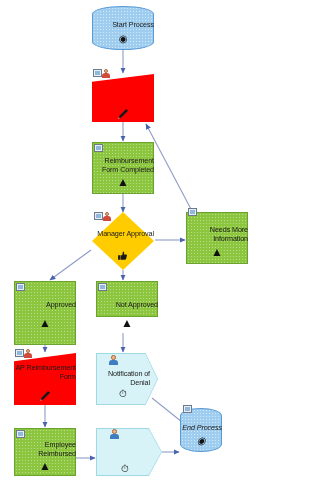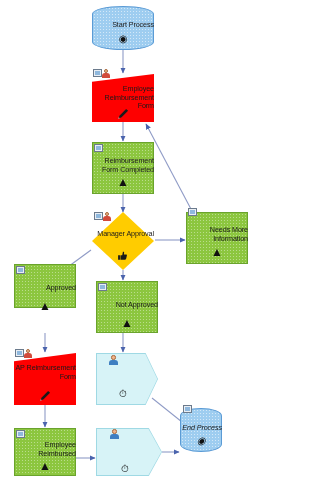--- a/index.html
+++ b/index.html
@@ -233,21 +233,20 @@
 
   <div class="node form" style="left:92px; top:74px; width:62px; height:48px;">
     <div class="body"></div>
     <div class="corner-icon with-person" style="left:1px; top:-5px;">
       <div class="mon"></div>
       <div class="person">
           <div class="head"></div>
           <div class="body2"></div>
         </div>
     </div>
-    <div class="node-label" style="top:11px;">Employee Reimbursement Form</div>
     <svg class="pen" style="left:24px; top:33px;" viewBox="0 0 16 16">
       <path d="M2.5,13.5 L4.2,9.6 L11.6,2.2 L13.8,4.4 L6.4,11.8 z" fill="#1a1a1a"></path>
       <path d="M2.5,13.5 L4.3,12.8 L3.2,11.7 z" fill="#e8e8e8"></path>
     </svg>
   </div>
 
   <div class="node task" style="left:92px; top:142px; width:62px; height:52px;">
     <div class="body"></div>
     <div class="corner-icon" style="left:2px; top:2px;">
         <div class="mon"></div>
@@ -273,30 +272,30 @@
 
   <div class="node task" style="left:186px; top:212px; width:62px; height:52px;padding-left:33px;">
     <div class="body"></div>
     <div class="corner-icon" style="left:2px; top:-4px;">
         <div class="mon"></div>
       </div>
     <div class="node-label" style="top:14px;">Needs More Information</div>
     <div class="glyph triangle" style="top:34px;">▲</div>
   </div>
 
-  <div class="node task" style="left:14px; top:264px; width:62px; height:44px;padding-left:28px;">
+  <div class="node task" style="left:14px; top:281px; width:62px; height:64px;padding-left:28px;">
     <div class="body"></div>
     <div class="corner-icon" style="left:2px; top:2px;">
         <div class="mon"></div>
       </div>
     <div class="node-label" style="top:20px;">Approved</div>
     <div class="glyph triangle" style="top:36px;">▲</div>
   </div>
 
-  <div class="node task" style="left:96px; top:281px; width:62px; height:52px;">
+  <div class="node task" style="left:96px; top:281px; width:62px; height:36px;">
     <div class="body"></div>
     <div class="corner-icon" style="left:2px; top:2px;">
         <div class="mon"></div>
       </div>
     <div class="node-label" style="top:20px;">Not Approved</div>
     <div class="glyph triangle" style="top:36px;">▲</div>
   </div>
 
   <div class="node form" style="left:14px; top:353px; width:62px; height:52px;">
     <div class="body"></div>
@@ -314,20 +313,21 @@
     </svg>
   </div>
 
   <div class="node notify" style="left:96px; top:353px; width:62px; height:52px;">
     <div class="outline"></div>
     <div class="body" style="left:0.7px; top:0.7px; right:0.7px; bottom:0.7px;"></div>
     <div class="person-icon" style="left:12px; top:2px;">
       <div class="head"></div>
         <div class="body2"></div>
     </div>
+    <div class="node-label" style="top:17px; padding-right:8px; width:calc(100% - 8px);">Notification of Denial</div>
     <div class="glyph clock" style="top:36px; padding-right:8px; width:calc(100% - 8px);">⏱</div>
   </div>
 
   <div class="node task" style="left:14px; top:428px; width:62px; height:48px;">
     <div class="body"></div>
     <div class="corner-icon" style="left:2px; top:2px;">
         <div class="mon"></div>
       </div>
     <div class="node-label" style="top:13px;">Employee Reimbursed</div>
     <div class="glyph triangle" style="top:32px;">▲</div>

